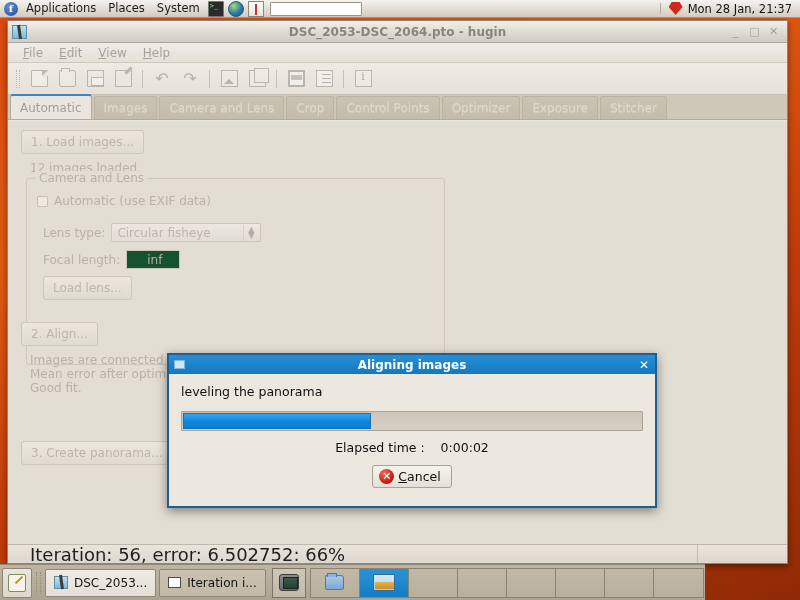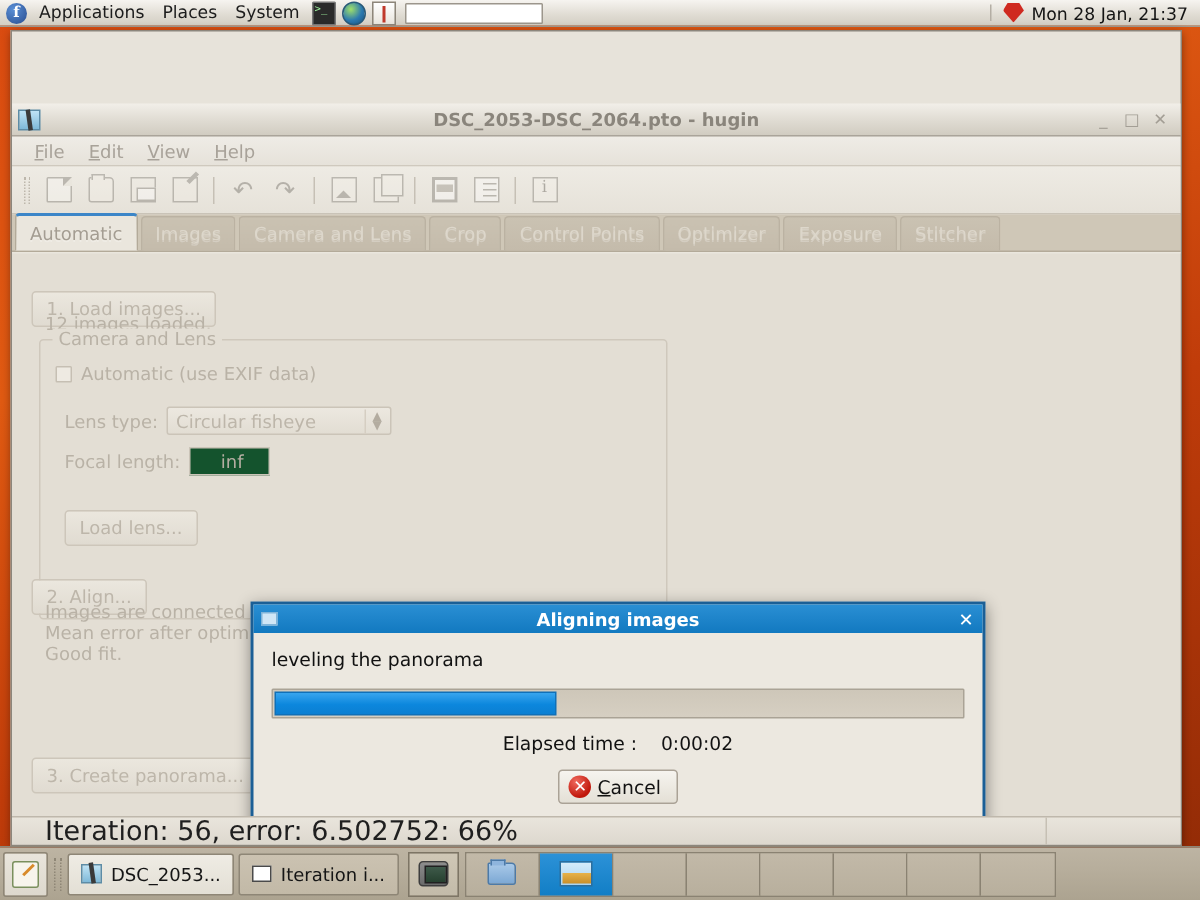--- a/index.html
+++ b/index.html
@@ -65,21 +65,21 @@
     position: absolute; left: 7px; top: 20px; width: 781px; height: 544px;
     background: #e7e3da;
     border: 1px solid #8c867c;
     box-shadow: 0 2px 6px rgba(0,0,0,.45);
     display: flex; flex-direction: column;
   }
   #titlebar {
     height: 22px; flex: 0 0 22px;
     background: linear-gradient(#f2efe9, #dfdbd2 55%, #d1ccc1);
     border-bottom: 1px solid #aaa49a;
-    display: flex; align-items: center; position: relative; margin-top: 48px;
+    display: flex; align-items: center; position: relative;
   }
   #title-icon {
     width: 15px; height: 14px; margin-left: 4px; position: relative;
     background: linear-gradient(#bfe3f5, #7fb9d8);
     border: 1px solid #5d8ca6;
   }
   #title-icon:after{
     content:""; position:absolute; left:5px; top:-1px; width:3px; height:14px;
     background:#3a3a3a; transform: rotate(-8deg);
   }
@@ -161,21 +161,21 @@
   #content {
     flex: 1; background: #e3ded4; position: relative; overflow: hidden;
     border-top: 1px solid #eae6dd;
   }
   .dim { color: #b9b2a6; }
   .gbtn {
     display: inline-block;
     padding: 4px 9px; font-size: 12px;
     color: #bdb6aa;
     background: linear-gradient(#ebe7de, #e0dbd1);
-    border: 1px solid #cdc6ba; border-radius: 3px; margin-top: 16px;
+    border: 1px solid #cdc6ba; border-radius: 3px;
   }
   #btn-load { position: absolute; left: 13px; top: 9px; }
   #txt-loaded { position: absolute; left: 22px; top: 40px; font-size: 12px; }
   #grp-camlens {
     position: absolute; left: 18px; top: 57px; width: 419px; height: 187px;
     border: 1px solid #cfc8bc; border-radius: 3px;
   }
   #grp-camlens-label {
     position: absolute; left: 8px; top: -8px; padding: 0 4px;
     background: #e3ded4; font-size: 12px;
@@ -264,21 +264,21 @@
   .xcircle {
     width: 15px; height: 15px; border-radius: 50%;
     background: radial-gradient(circle at 35% 28%, #f06a5e, #c0170b 70%);
     color: #fff; font-size: 11px; font-weight: bold;
     display: flex; align-items: center; justify-content: center;
     line-height: 15px;
   }
 
   
   #taskbar {
-    position: absolute; left: 0; bottom: 0; width: 800px; height: 36px;
+    position: absolute; left: 0; bottom: 0; width: 705px; height: 36px;
     background: linear-gradient(#bdb4a3, #b7ae9c 40%, #aca390);
     border-top: 1px solid #8e8676;
     display: flex; align-items: center;
   }
   #show-desktop {
     width: 30px; height: 30px; margin-left: 2px;
     background: linear-gradient(#e9e5dc, #ddd8cd);
     border: 1px solid #8e8676; border-radius: 2px;
     display: flex; align-items: center; justify-content: center;
   }

